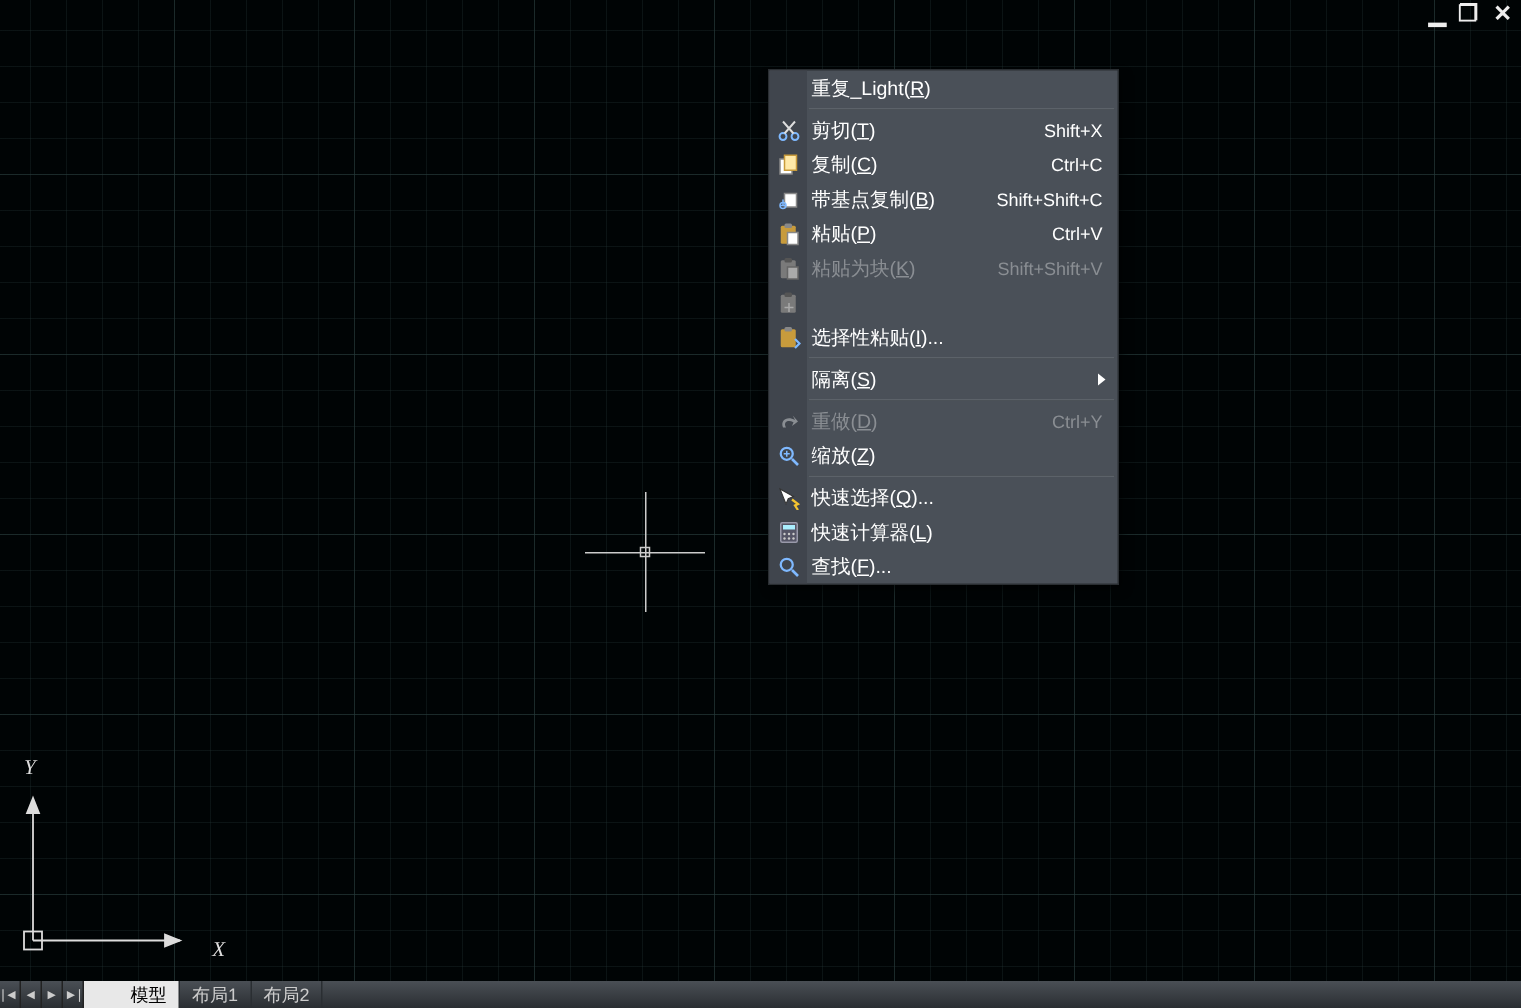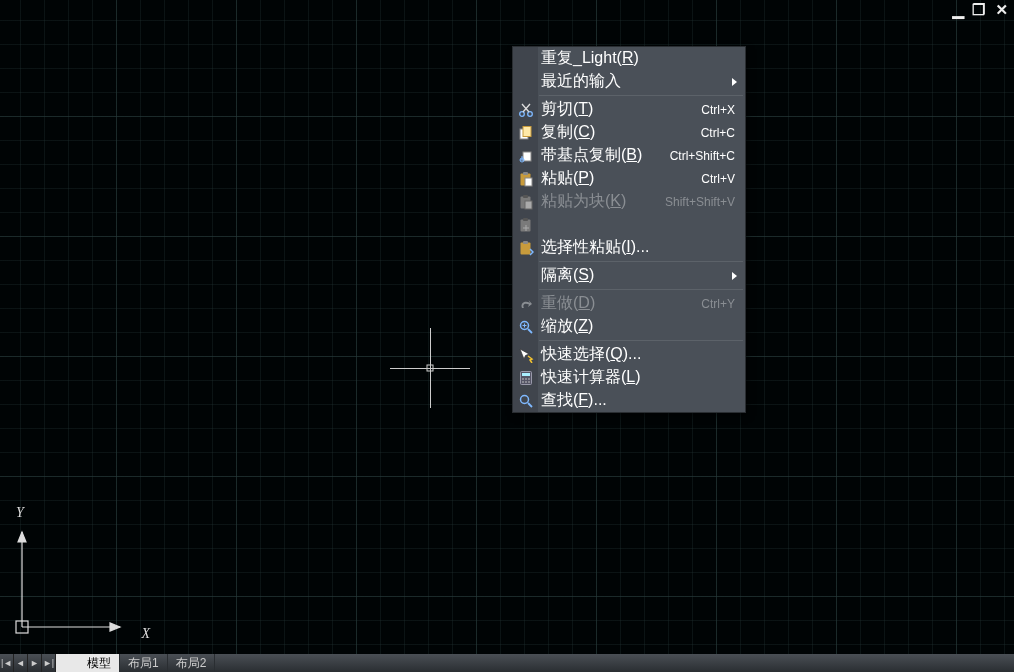--- a/index.html
+++ b/index.html
@@ -34,21 +34,21 @@
     .tabs { position:absolute; left:0; bottom:0; height:18px; background:linear-gradient(#4a4f55,#2a2e32); right:0; display:flex; align-items:stretch;}
     .tabs .navbtns { display:flex; }
     .tabs .navbtns span { width:14px; display:flex; align-items:center; justify-content:center; font-size:9px; color:#ccc; border-right:1px solid #222; cursor:pointer;}
     .tabs .tab { padding:0 8px; font-size:12px; color:#ccc; display:flex; align-items:center; border-right:1px solid #2a2e32; cursor:pointer;}
     .tabs .tab.active { background:#e8e8e8; color:#000; font-weight:500;padding-left:31px;}
     
     .ctxmenu { position:absolute; width:234px; background:#4a5058; border:1px solid #2a2e32; box-shadow:2px 3px 6px rgba(0,0,0,0.5);}
     .ctxmenu .row { display:flex; align-items:center; height:23px; position:relative; padding-left:28px; padding-right:10px; cursor:default; }
     .ctxmenu .row.interact { cursor:pointer; }
     .ctxmenu .row .icon { position:absolute; left:4px; width:18px; height:18px; display:flex; align-items:center; justify-content:center; }
-    .ctxmenu .row .label { flex:1; color:#fff; font-size:16px; white-space:nowrap; }
+    .ctxmenu .row .label { flex:1; color:#fff; font-size:13px; white-space:nowrap; }
     .ctxmenu .row .shortcut { color:#fff; font-size:12px; }
     .ctxmenu .row.disabled .label, .ctxmenu .row.disabled .shortcut { color:#8a8e93; }
     .ctxmenu .row .sub { position:absolute; right:8px; width:0; height:0; border-top:4px solid transparent; border-bottom:4px solid transparent; border-left:5px solid #fff; }
     .ctxmenu .sep { height:1px; margin:2px 2px 2px 26px; background:#2d3237; border-bottom:1px solid #5c6269;}
     .ctxmenu .iconcol { position:absolute; top:0; bottom:0; left:0; width:25px; background:#40454d; }
     .ctxmenu .items { position:relative; }
     .und { text-decoration: underline; }
   </style>
 </head>
 <body>
@@ -93,57 +93,52 @@
     </div>
 </div>
 
 <div class="ctxmenu" id="ctxmenu" style="left: 512px; top: 46px;">
   <div class="iconcol"></div>
   <div class="items" id="ctxitems">
       <div class="row interact">
         <span class="icon"></span>
         <span class="label">重复_Light(<span class="und">R</span>)</span>
       </div>
-      <div class="row interact">
-        <span class="icon"></span>
-        <span class="label">最近的输入</span>
-        <span class="sub"></span>
-      </div>
       <div class="sep"></div>
       <div class="row interact">
         <span class="icon">
           <svg width="16" height="16" viewBox="0 0 16 16">
             <circle cx="4" cy="12" r="2.3" fill="none" stroke="#7fb9ff" stroke-width="1.3"></circle>
             <circle cx="12" cy="12" r="2.3" fill="none" stroke="#7fb9ff" stroke-width="1.3"></circle>
             <path d="M5 10 L12 2 M11 10 L4 2" stroke="#ddd" stroke-width="1.3"></path>
           </svg>
         </span>
         <span class="label">剪切(<span class="und">T</span>)</span>
-        <span class="shortcut">Ctrl+X</span>
+        <span class="shortcut">Shift+X</span>
       </div>
       <div class="row interact">
         <span class="icon">
           <svg width="16" height="16" viewBox="0 0 16 16">
             <rect x="2" y="4" width="8" height="10" fill="#fff" stroke="#888"></rect>
             <rect x="5" y="1.5" width="8" height="10" fill="#ffe9a8" stroke="#c89b3c"></rect>
           </svg>
         </span>
         <span class="label">复制(<span class="und">C</span>)</span>
         <span class="shortcut">Ctrl+C</span>
       </div>
       <div class="row interact">
         <span class="icon">
           <svg width="16" height="16" viewBox="0 0 16 16">
             <rect x="5" y="4" width="8" height="9" fill="#fff" stroke="#888"></rect>
             <circle cx="4" cy="12" r="2" fill="none" stroke="#7fb9ff"></circle>
             <path d="M4 8v4 M2 12h4" stroke="#7fb9ff"></path>
           </svg>
         </span>
         <span class="label">带基点复制(<span class="und">B</span>)</span>
-        <span class="shortcut">Ctrl+Shift+C</span>
+        <span class="shortcut">Shift+Shift+C</span>
       </div>
       <div class="row interact">
         <span class="icon">
           <svg width="16" height="16" viewBox="0 0 16 16">
             <rect x="2.5" y="2.5" width="10" height="12" rx="1" fill="#c89b3c"></rect>
             <rect x="5" y="1" width="5" height="3" rx="1" fill="#888"></rect>
             <rect x="7" y="7" width="7" height="8" fill="#fff" stroke="#888"></rect>
           </svg>
         </span>
         <span class="label">粘贴(<span class="und">P</span>)</span>

